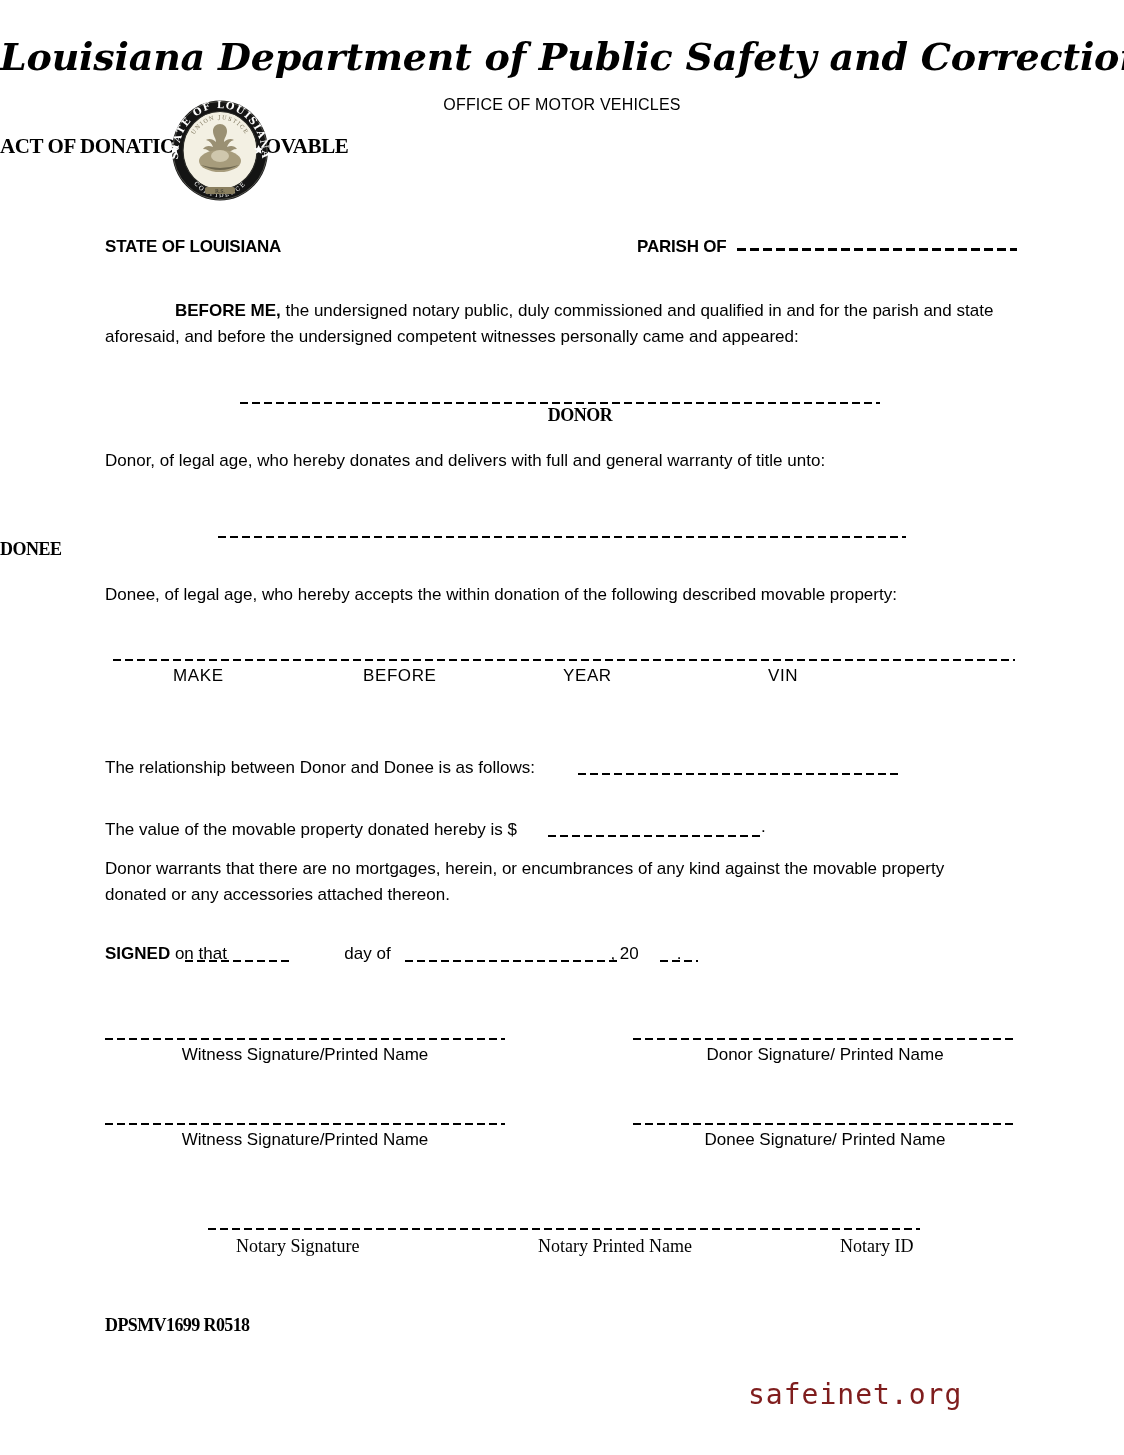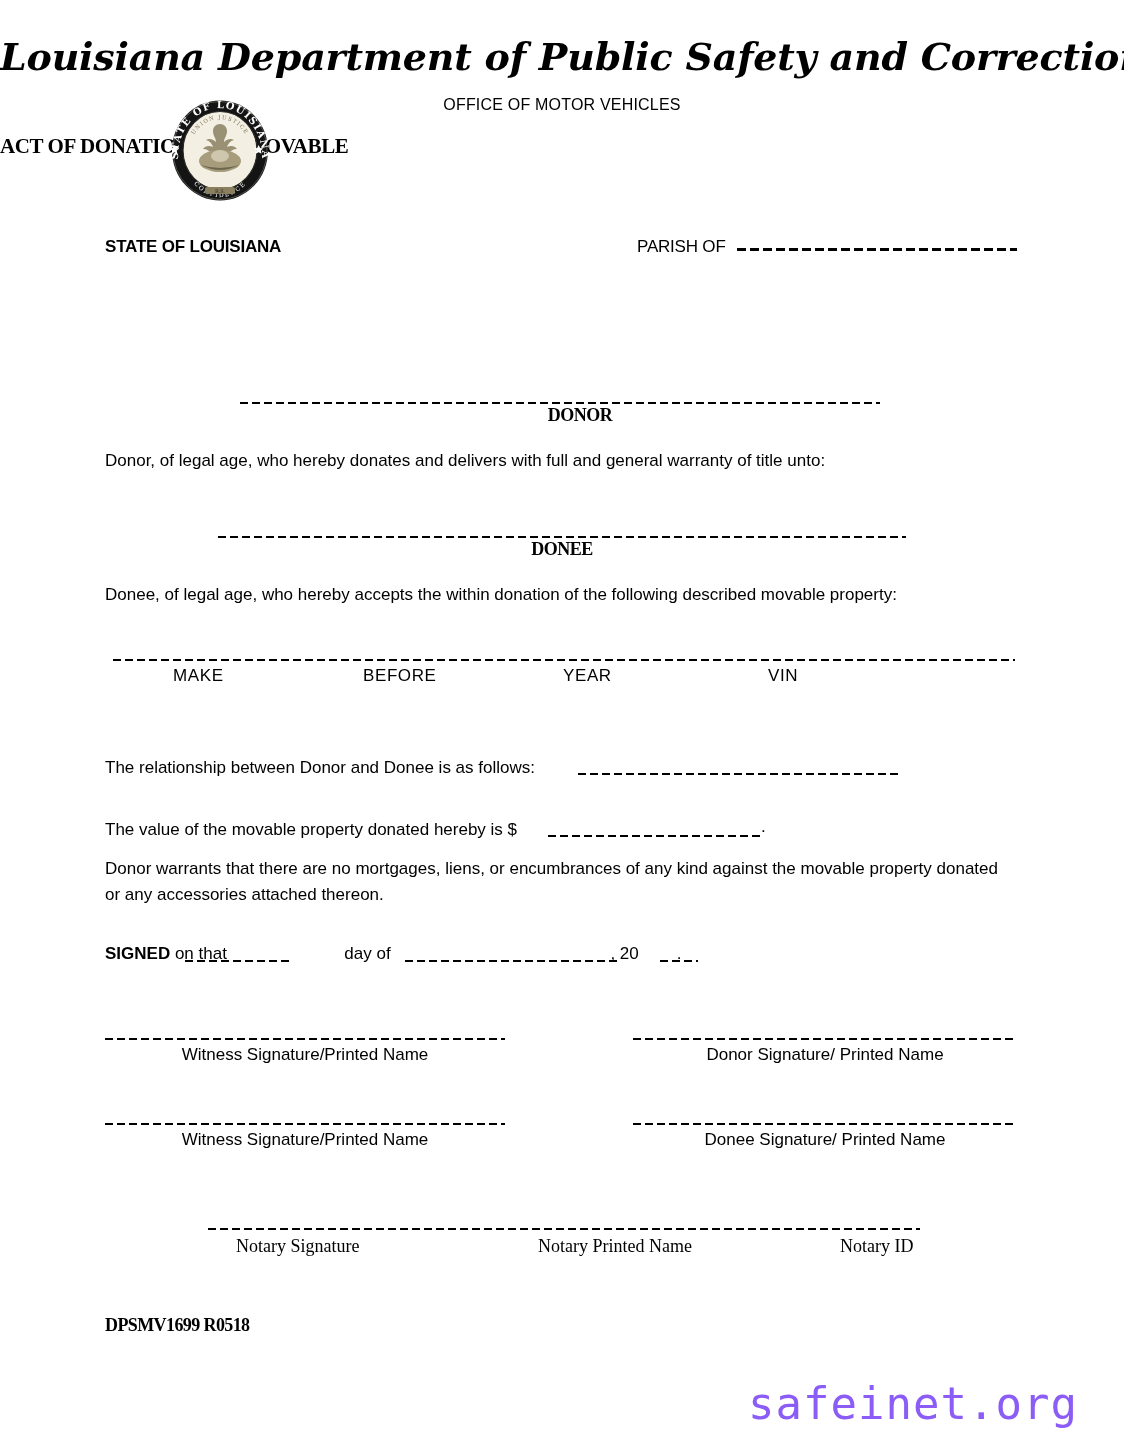--- a/index.html
+++ b/index.html
@@ -83,21 +83,21 @@
     left: 105px;
     top: 234px;
     font-size: 17px;
     font-weight: bold;
     letter-spacing: -0.2px;
   }
   .parish-label {
     left: 637px;
     top: 234px;
     font-size: 17px;
-    font-weight: normal;
+    font-weight: bold;
     letter-spacing: -0.2px;
     white-space: nowrap;
     text-align: right;
   }
   .parish-rule {
     position: absolute;
     left: 737px;
     top: 248px;
     width: 280px;
     height: 3px;
@@ -146,21 +146,21 @@
     top: 536px;
     width: 688px;
     height: 2px;
     background-image: repeating-linear-gradient(to right, #000 0 8px, transparent 8px 12px);
   }
   .cap-donee {
     position: absolute;
     left: 0;
     top: 539px;
     width: 1124px;
-    text-align: center;
+    text-align: left;
     font-family: "Liberation Serif", "DejaVu Serif", serif;
     font-weight: bold;
     font-size: 18px;
     letter-spacing: -0.5px;
   }
   .line-donee-text {
     left: 105px;
     top: 582px;
     width: 920px;
   }
@@ -292,22 +292,22 @@
     font-family: "Liberation Serif", "DejaVu Serif", serif;
     font-weight: bold;
     font-size: 18px;
     letter-spacing: -0.6px;
   }
   .watermark {
     position: absolute;
     left: 748px;
     top: 1378px;
     font-family: "DejaVu Sans Mono", "Liberation Mono", monospace;
-    font-size: 44px;
-    color: #8b5cf6;
+    font-size: 28px;
+    color: #7f1d1d;
     letter-spacing: 1px;
     white-space: nowrap;
   }
 </style>
 </head>
 <body>
 
 <div class="page">
 
   <div class="doc-title">Louisiana Department of Public Safety and Corrections</div>
@@ -346,20 +346,21 @@
       </g>
       <rect x="44" y="88" width="30" height="7" rx="2" fill="#8a7f5f"></rect>
       <text x="59" y="94" font-family="DejaVu Serif, serif" font-size="5" fill="#30302a" text-anchor="middle">R.S.</text>
     </svg>
   </div>
 
   <div class="tx state-label">STATE OF LOUISIANA</div>
   <div class="tx parish-label">PARISH OF</div>
   <div class="parish-rule"></div>
 
+  <div class="tx before-me"><span class="b">BEFORE ME,</span><span> the undersigned notary public, duly commissioned and qualified in and for the parish and state aforesaid, and before the undersigned competent witnesses personally came and appeared:</span></div>
 
   <div class="rule-donor"></div>
   <div class="cap-donor">DONOR</div>
   <div class="tx line-donor-text">Donor, of legal age, who hereby donates and delivers with full and general warranty of title unto:</div>
 
   <div class="rule-donee"></div>
   <div class="cap-donee">DONEE</div>
   <div class="tx line-donee-text">Donee, of legal age, who hereby accepts the within donation of the following described movable property:</div>
 
   <div class="rule-vehicle"></div>
@@ -370,21 +371,21 @@
     <span class="veh-vin">VIN</span>
   </div>
 
   <div class="tx rel-line">The relationship between Donor and Donee is as follows:</div>
   <div class="rel-rule"></div>
 
   <div class="tx val-line">The value of the movable property donated hereby is $</div>
   <div class="val-rule"></div>
   <div class="val-period">.</div>
 
-  <div class="tx warrant">Donor warrants that there are no mortgages, liens, or encumbrances of any kind against the movable property donated or any accessories attached thereon.</div>
+  <div class="tx warrant">Donor warrants that there are no mortgages, herein, or encumbrances of any kind against the movable property donated or any accessories attached thereon.</div>
 
   <div class="tx signed-line"><span class="b">SIGNED</span><span> on that </span><span style="display:inline-block;width:108px"></span><span> day of </span><span style="display:inline-block;width:215px"></span><span>, 20</span><span style="display:inline-block;width:38px"></span><span>.</span></div>
   <div class="sr1"></div>
   <div class="sr2"></div>
   <div class="sr3"></div>
 
   <div class="sig-rule sigL1-rule"></div>
   <div class="sig-cap sigL1-cap">Witness Signature/Printed Name</div>
 
   <div class="sig-rule sigR1-rule"></div>

